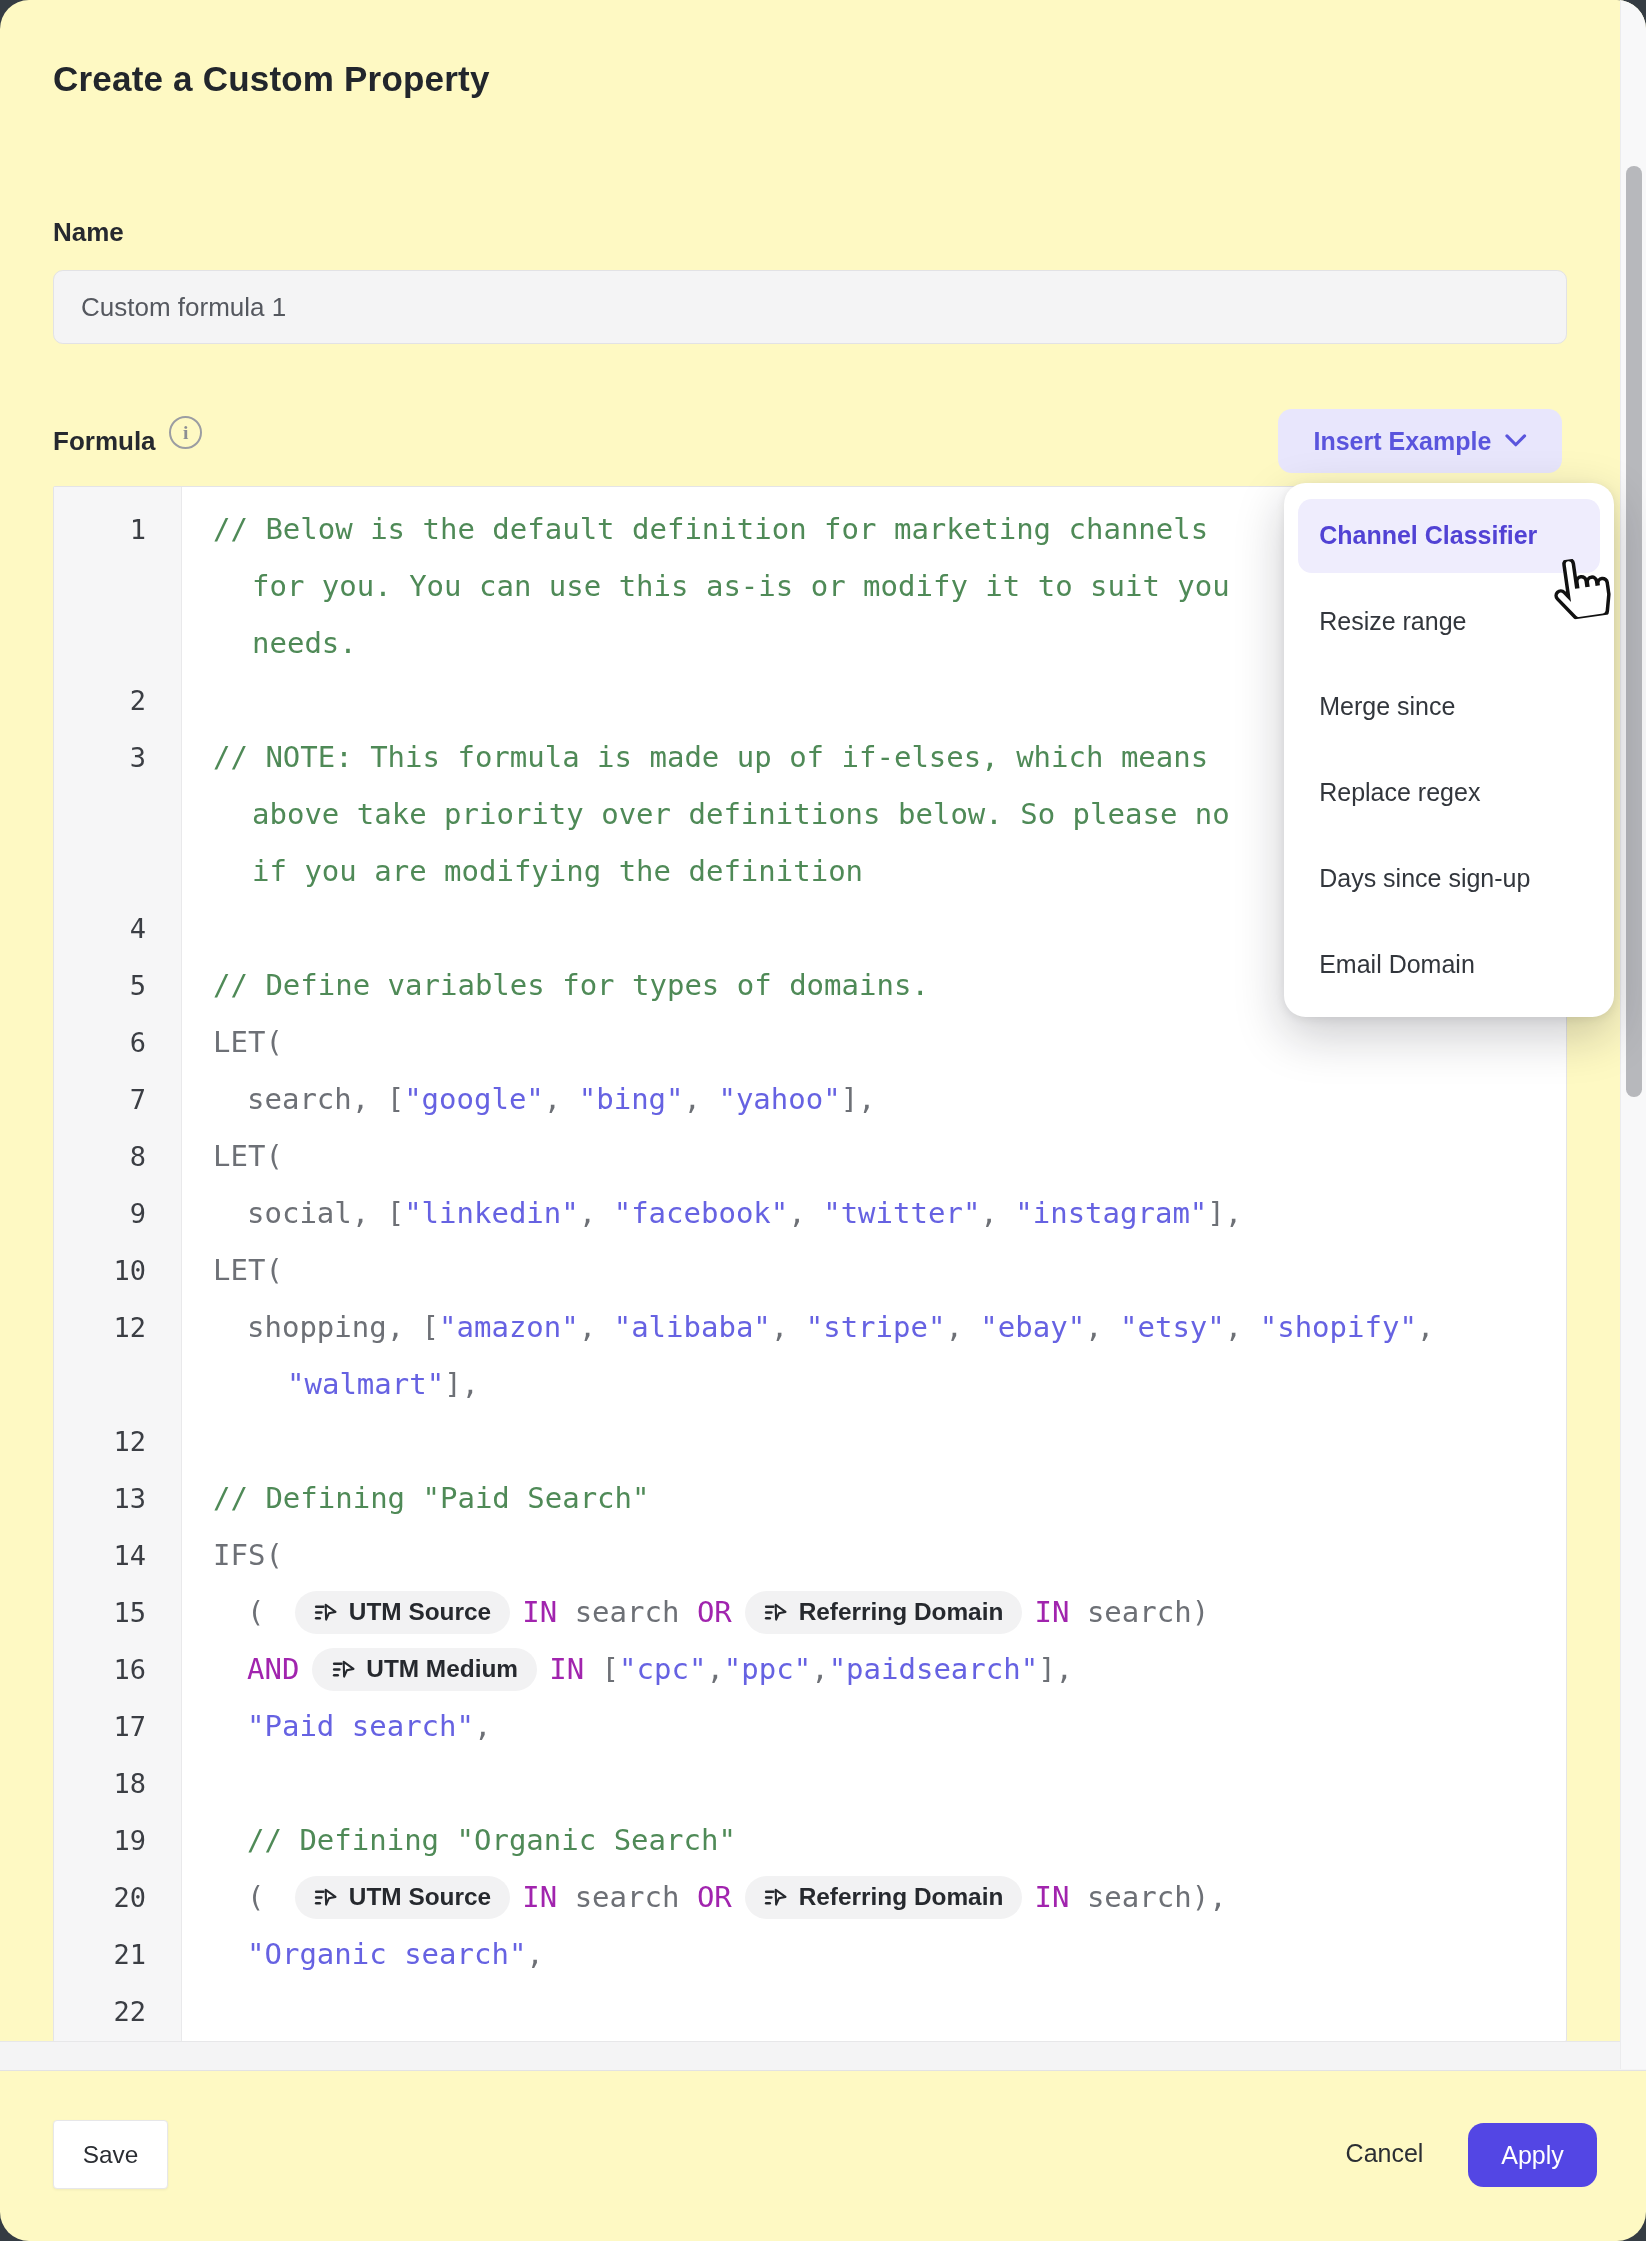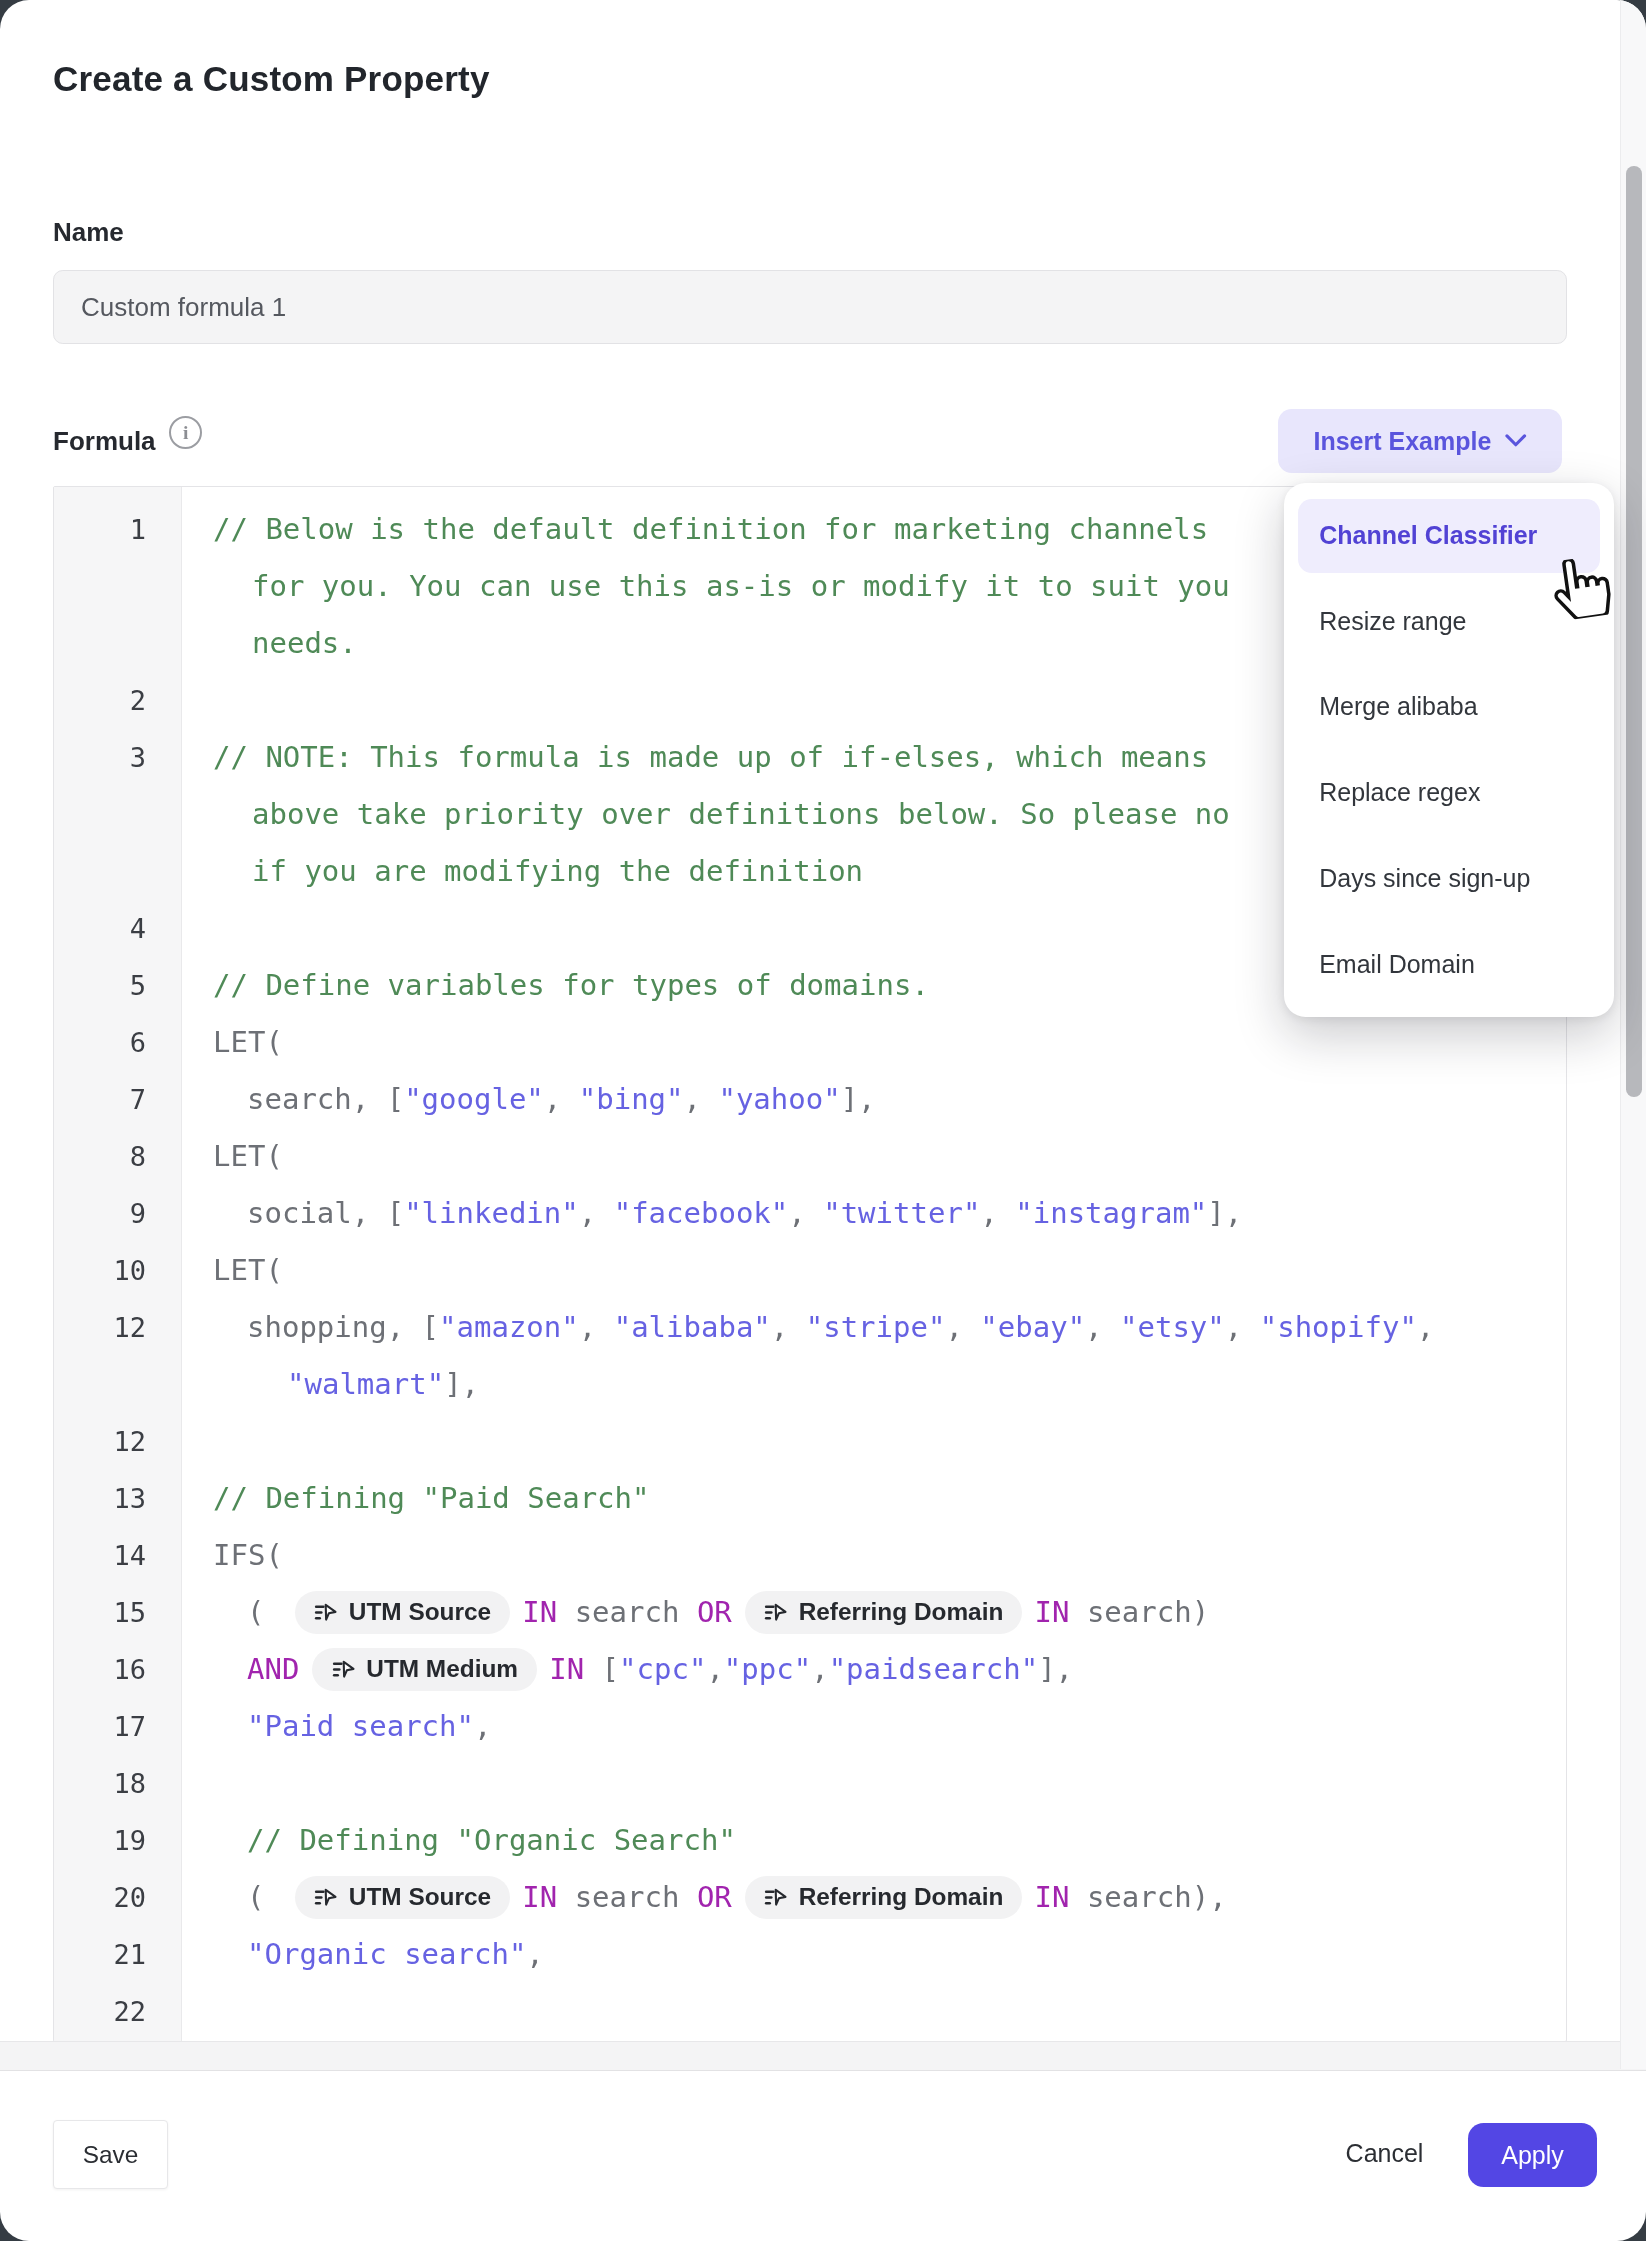--- a/index.html
+++ b/index.html
@@ -1,16 +1,16 @@
 <!DOCTYPE html>
 <html><head>
 <meta charset="utf-8">
 <style>
   html,body{margin:0;padding:0;width:1646px;height:2241px;background:#353c43;font-family:"Liberation Sans",sans-serif;}
-  .modal{position:absolute;inset:0;background:#ffffff;border-radius:29px;overflow:hidden;}
+  .modal{position:absolute;inset:0;background:#fef9c3;border-radius:29px;overflow:hidden;}
   .abs{position:absolute;}
 
   .title{left:53px;top:59px;font-size:35px;font-weight:700;color:#22262c;letter-spacing:0.2px;}
   .field-label{font-size:26px;font-weight:700;color:#26292f;}
   .name-input{left:53px;top:270px;width:1514px;height:74px;box-sizing:border-box;background:#f4f4f5;border:1px solid #e2e2e5;border-radius:9.8px;font-size:26px;color:#55585f;padding:12px 27px;font-family:Liberation Sans, sans-serif;outline:none;}
 
   .formula-row{left:53px;top:426px;display:flex;align-items:flex-start;gap:13.7px;}
   .info-icon{width:29px;height:29px;border:2.4px solid #9b9da2;border-radius:50%;color:#8c8e93;display:flex;align-items:center;justify-content:center;font-family:"Liberation Serif",serif;font-size:19.5px;font-weight:600;margin-top:-9.8px;}
 
   .insert-btn{left:1278px;top:409px;width:284px;height:64px;background:#e8e6fc;border-radius:13.7px;display:flex;align-items:center;justify-content:center;gap:13.7px;color:#5a55dd;font-size:25px;font-weight:600;cursor:pointer;}
@@ -230,21 +230,21 @@
   </div>
 
   <div class="abs band"></div>
 
   <div class="abs scroll-track"></div>
   <div class="abs scroll-thumb"></div>
 
   <div class="abs menu" id="insert-menu">
       <div class="menu-item hl">Channel Classifier</div>
       <div class="menu-item">Resize range</div>
-      <div class="menu-item">Merge alibaba</div>
+      <div class="menu-item">Merge since</div>
       <div class="menu-item">Replace regex</div>
       <div class="menu-item">Days since sign-up</div>
       <div class="menu-item">Email Domain</div>
     </div>
 
   <svg class="abs hand-cursor" width="57" height="60" viewBox="0 0 448 512" style="transform:rotate(-8deg);">
     <path d="M448 240v96c0 3.1-.4 6.2-1.1 9.2l-32 136C410.7 499.2 394.6 512 376 512H168a40 40 0 0 1-32.4-16.5l-128-176c-13-17.9-9-42.9 8.8-55.9 17.9-13 42.9-9 55.9 8.8L104 316V40c0-22.1 17.9-40 40-40s40 17.9 40 40v200h8v-40c0-22.1 17.9-40 40-40s40 17.9 40 40v40h8v-24c0-22.1 17.9-40 40-40s40 17.9 40 40v24h8c0-22.1 17.9-40 40-40s40 17.9 40 40z" fill="#ffffff" stroke="#111111" stroke-width="30"></path>
   </svg>
 
   <div class="abs save-btn">

